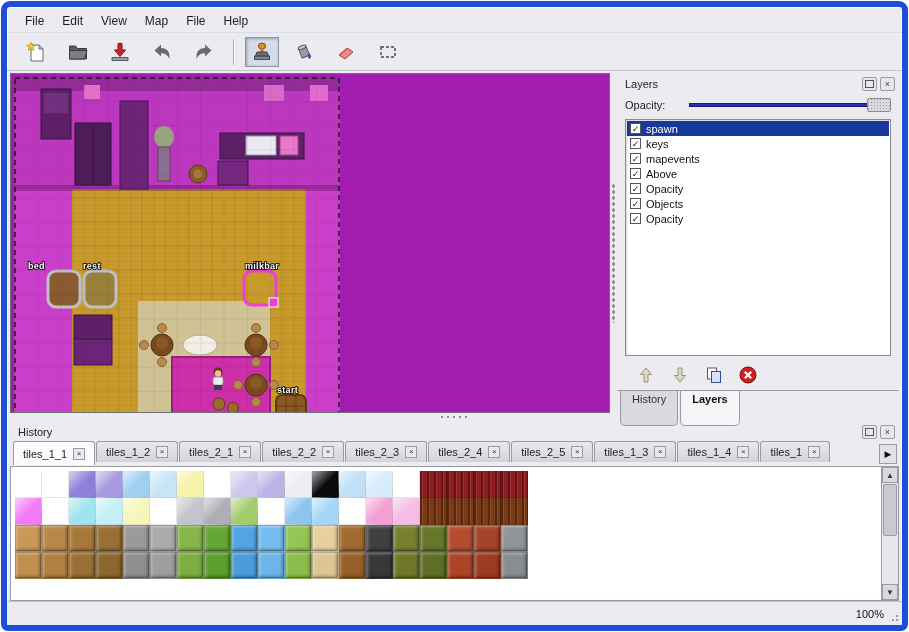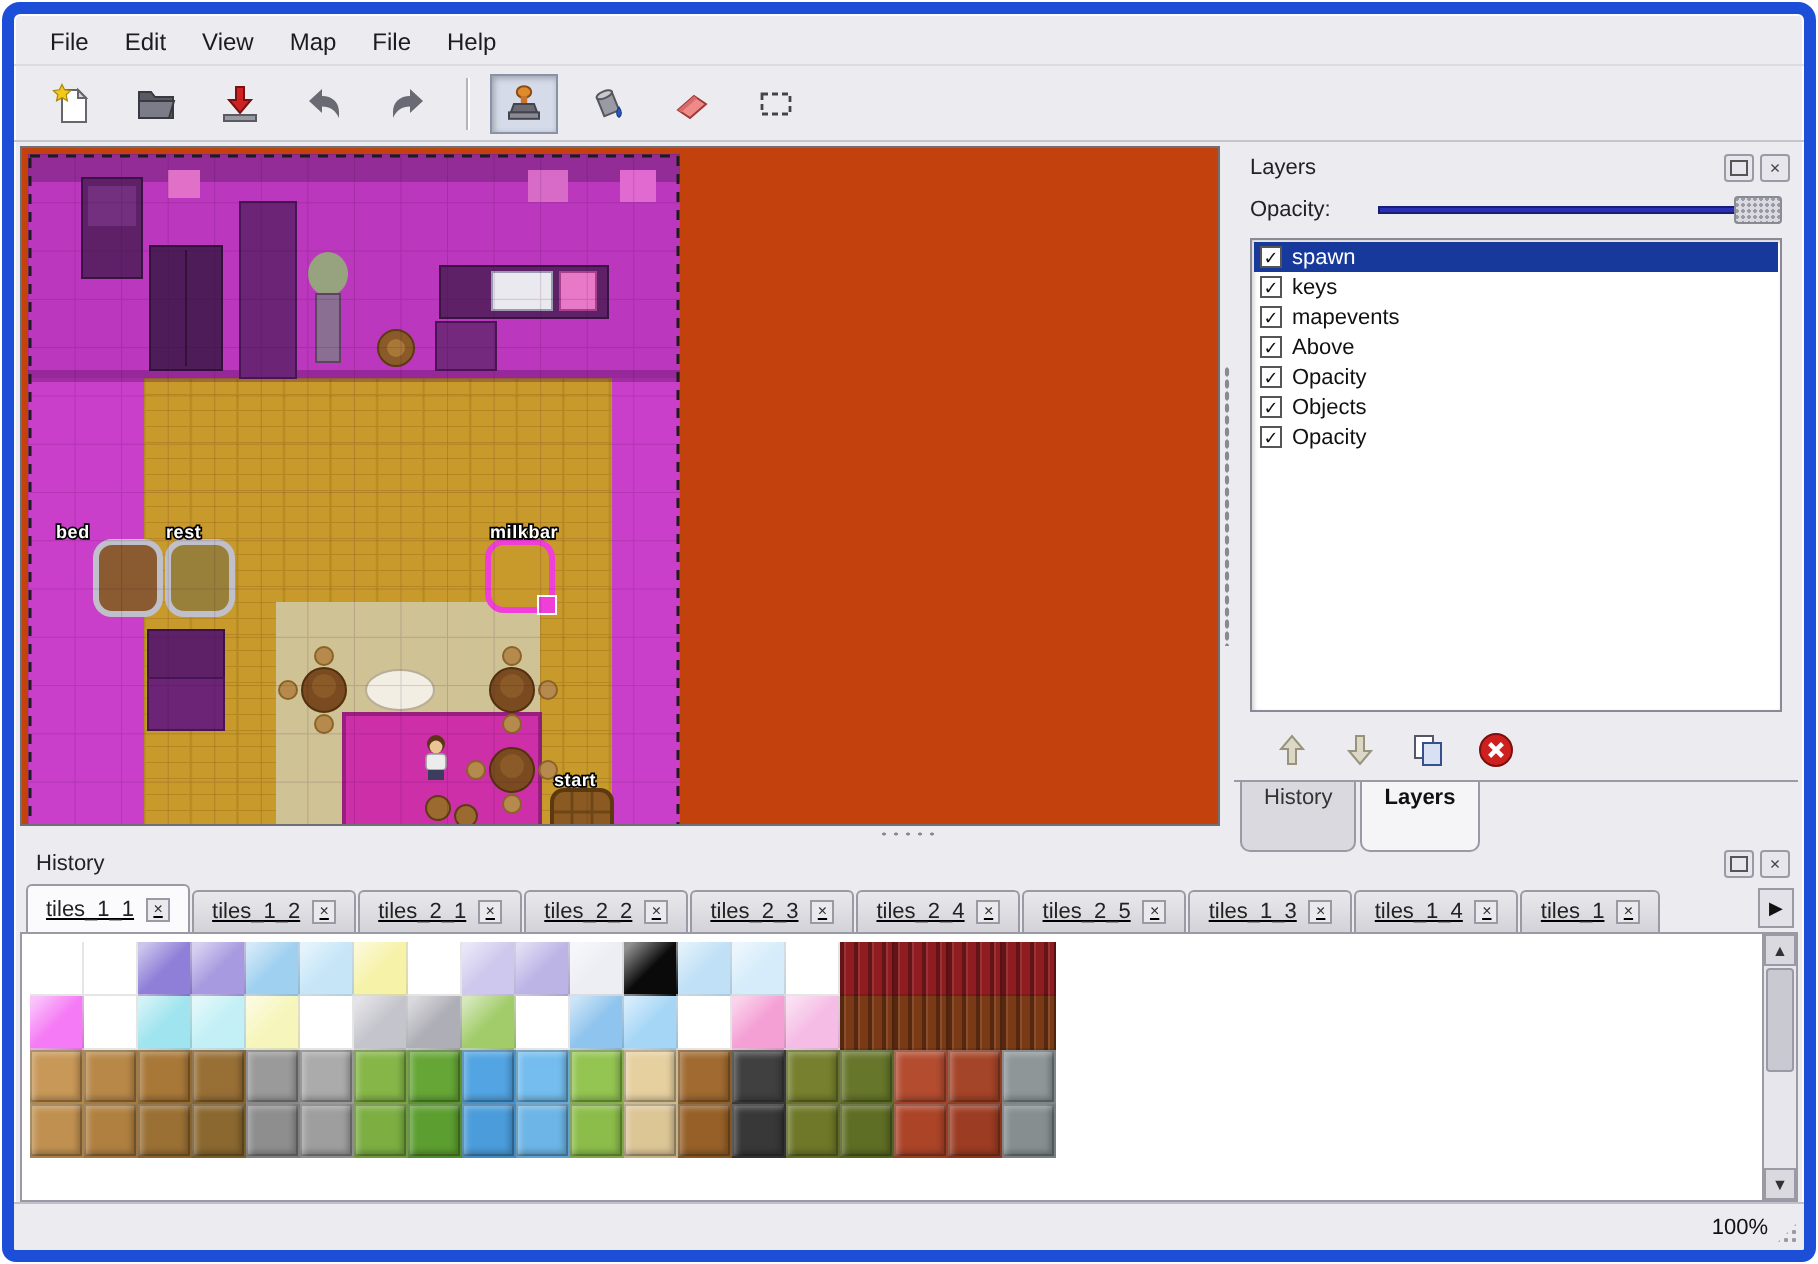--- a/index.html
+++ b/index.html
@@ -20,21 +20,21 @@
              border-bottom:1px solid #c4c4cc; }
   .tbtn { width:34px; height:30px; margin-right:8px; border:1px solid transparent;
           background:transparent; display:flex; align-items:center; justify-content:center; }
   .tbtn.selected { background:#d6dbe9; border:1px solid #8a92a8;
                    box-shadow: inset 1px 1px 3px rgba(0,0,0,.28); }
   .tsep { width:0; height:26px; border-left:1px solid #b4b4bc; border-right:1px solid #ffffff;
           margin:0 10px 0 4px; }
 
   
   .center { flex:1; min-height:0; display:flex; padding:2px 3px 0 3px; }
-  .mapview { flex:1; background:#c2410c; border:1px solid #6f6f76; position:relative; overflow:hidden; }
+  .mapview { flex:1; background:#a21caf; border:1px solid #6f6f76; position:relative; overflow:hidden; }
   svg.map { position:absolute; left:3px; top:3px; }
   .mlabel { font:bold 9px "Liberation Sans", sans-serif; fill:#ffffff;
             stroke:#000000; stroke-width:1.7px; paint-order:stroke; letter-spacing:.3px; }
 
   .vsplit { width:7px; position:relative; cursor:col-resize; }
   .grip-v { position:absolute; top:110px; left:2px; width:3px; height:140px;
             background-image: radial-gradient(#8a8a94 1px, transparent 1.3px);
             background-size:3px 6px; }
 
   
@@ -79,22 +79,22 @@
   .dtab.active { background:#f5f5f8; font-weight:bold; color:#111; }
 
   
   .hsplit { height:8px; position:relative; cursor:row-resize; }
   .grip-h { position:absolute; left:calc(50% - 16px); top:2px; width:32px; height:4px;
             background-image: radial-gradient(#8a8a94 1px, transparent 1.3px);
             background-size:6px 4px; }
 
   
   .tilesdock { height:180px; display:flex; flex-direction:column; padding:0 3px; }
-  .tiletabs { height:25px; display:flex; align-items:flex-end; padding:0 22px 0 3px;
-              position:relative; overflow:hidden;text-decoration:underline; }
+  .tiletabs { height:25px; display:flex; padding:0 22px 0 3px;
+              position:relative; overflow:hidden; }
   .ttab { height:21px; flex:none; display:flex; align-items:center; gap:6px;
           padding:0 9px; font-size:11px; color:#222; margin-right:1px;
           border:1px solid #9a9aa4; border-bottom:none; border-radius:3px 3px 0 0;
           background: linear-gradient(#e9e9ed, #d2d2d8); cursor:default; }
   .ttab.active { height:24px; background:#fbfbfd; }
   .tclose { width:12px; height:12px; flex:none; font-size:8px; line-height:10px;
             text-align:center; border:1px solid #9a9aa4; background:#eaeaee; color:#333; }
   .tabscroll { position:absolute; right:2px; bottom:2px; width:18px; height:20px;
                border:1px solid #9a9aa4; background:#e2e2e8; font-size:9px;
                line-height:18px; text-align:center; color:#111; }

